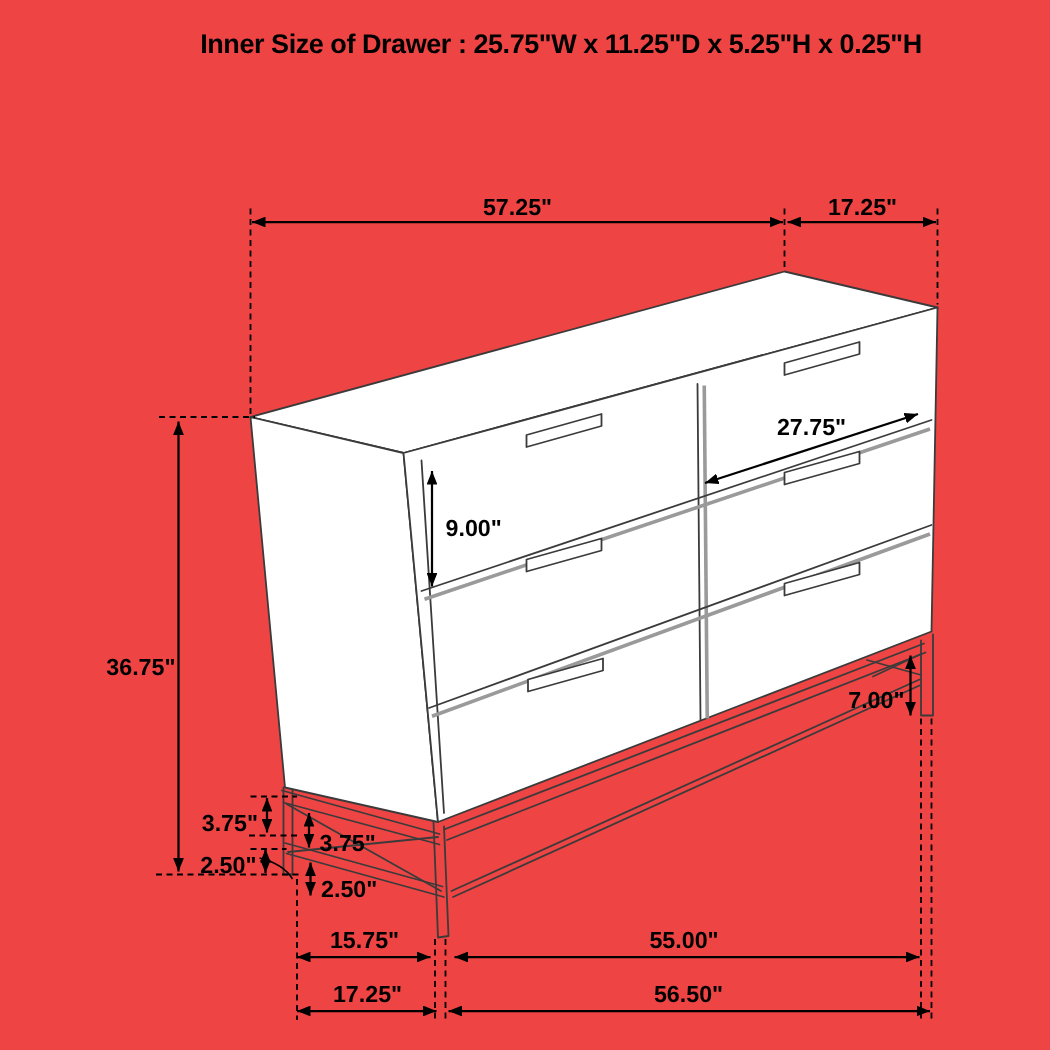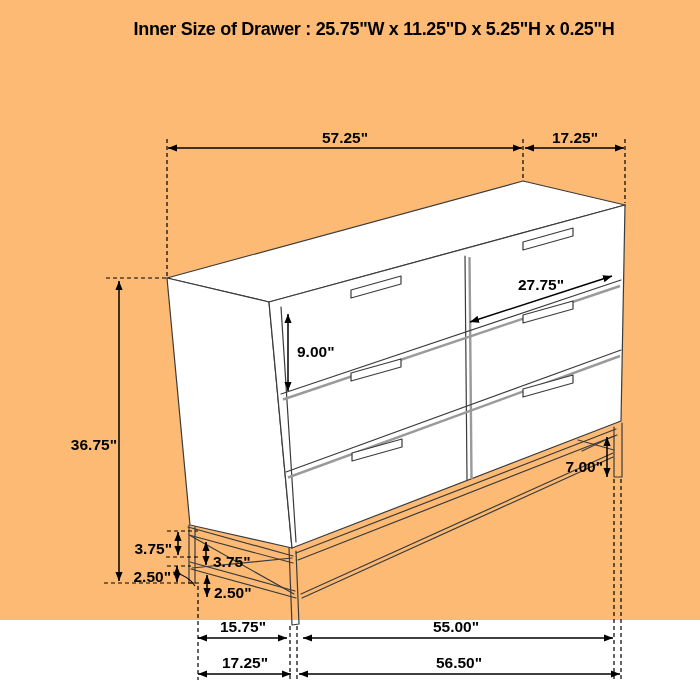--- a/index.html
+++ b/index.html
@@ -6,23 +6,23 @@
     margin: 0;
     padding: 0;
     background: #ffffff;
     width: 700px;
     height: 700px;
     overflow: hidden;
     font-family: "Liberation Sans", sans-serif;
   }
   #canvas-wrap {
     width: 700px;
-    height: 620px;
+    height: 700px;
     position: relative;
-    background: #fdba74;
+    background: #ef4444;
   }
   svg { display: block; }
   .furn {
     stroke: #3b3b3b;
     stroke-width: 1.2;
     fill: none;
     stroke-linejoin: round;
     stroke-linecap: round;
   }
   .face { fill: #ffffff; }

